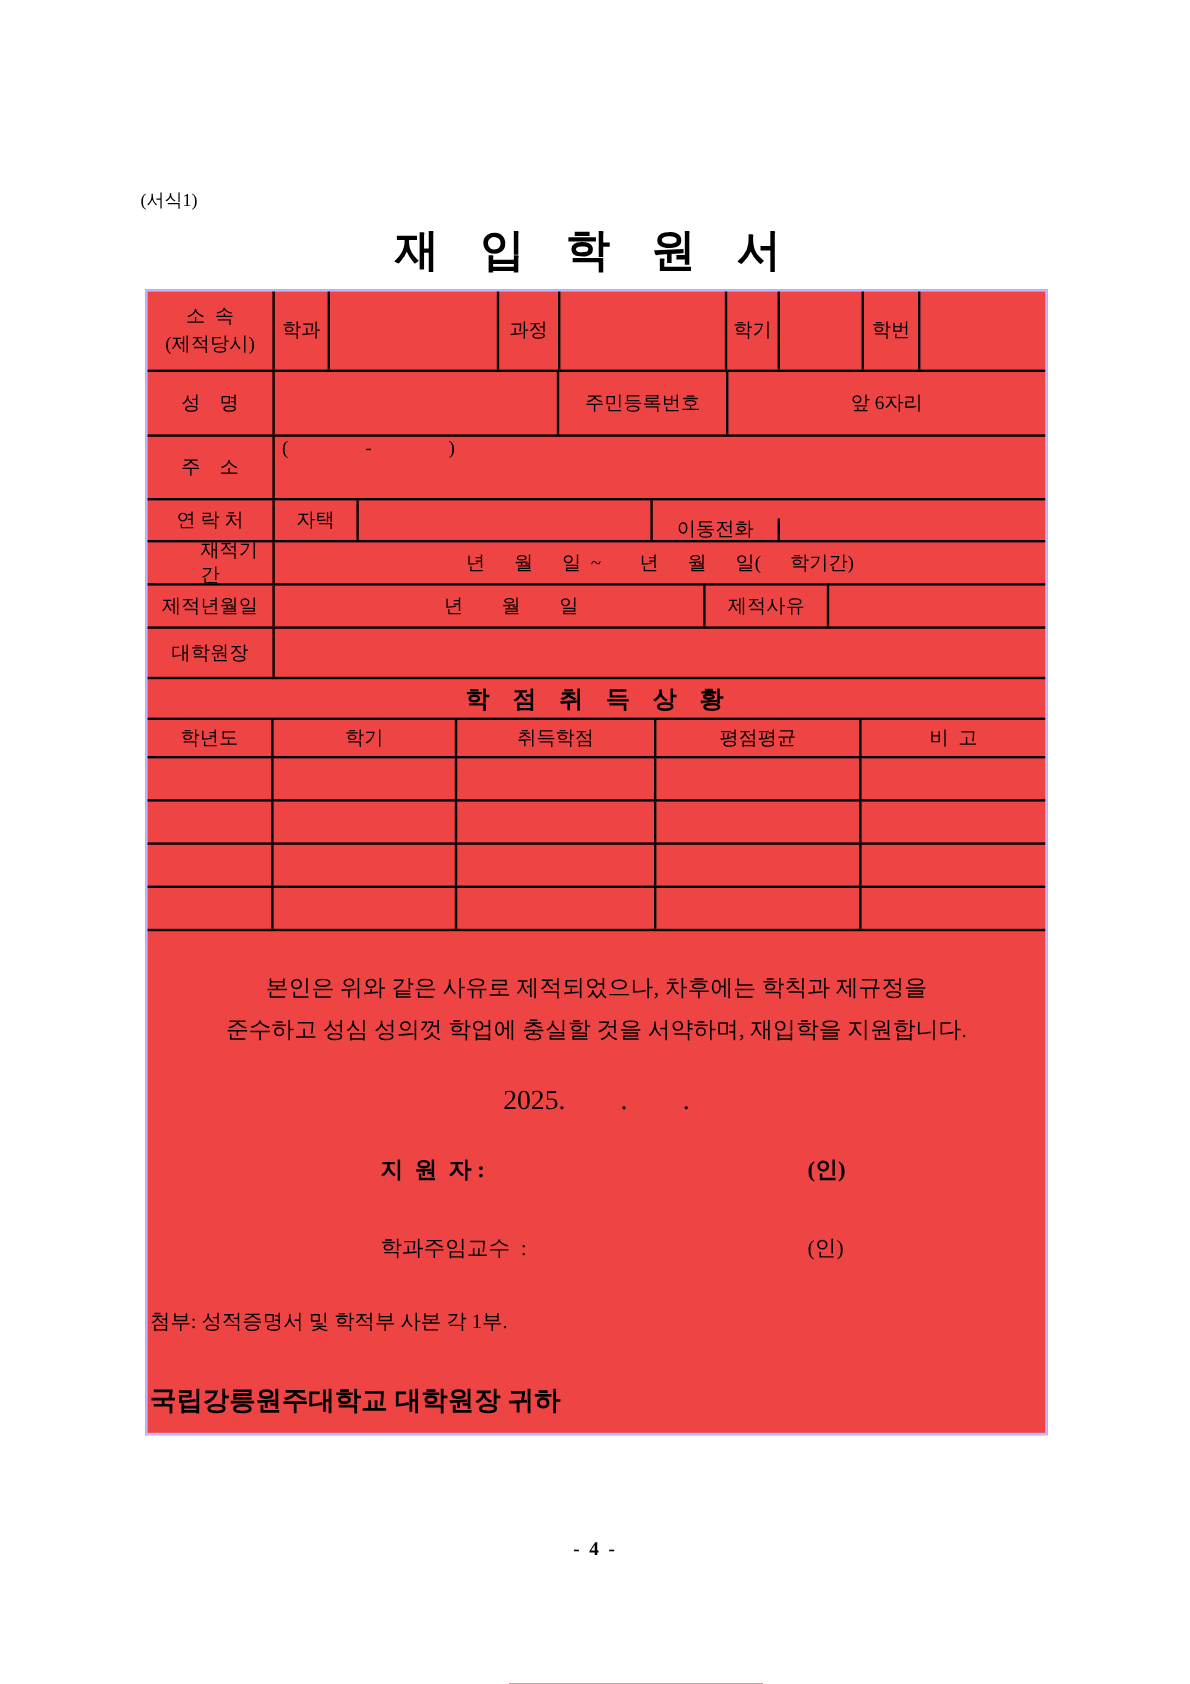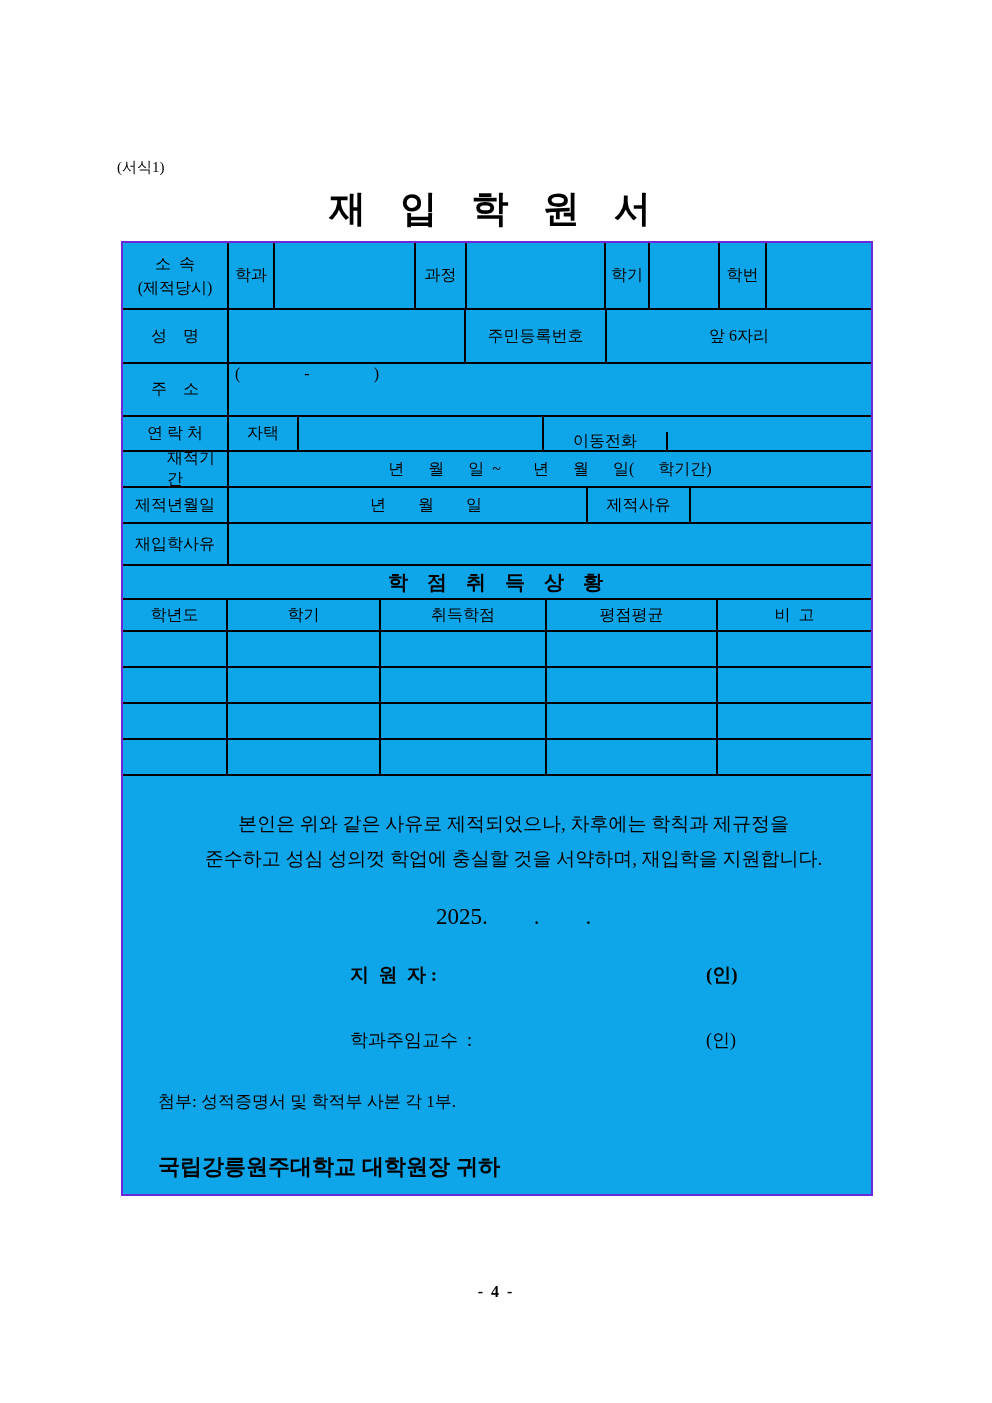--- a/index.html
+++ b/index.html
@@ -5,24 +5,24 @@
   html,body{margin:0;padding:0;background:#888;}
   .page{position:relative;width:992px;height:1403px;background:#ffffff;margin:0 auto;
         font-family:"Liberation Serif","DejaVu Serif",serif;color:#000;overflow:hidden;}
   [data-bind]{white-space:pre-wrap;}
 
   .form-label{position:absolute;left:117px;top:158px;font-size:15px;}
   .doc-title{position:absolute;left:0;top:184px;width:100%;text-align:center;
              font-family:"Liberation Sans","DejaVu Sans",sans-serif;font-weight:bold;
              font-size:37px;letter-spacing:12px;}
 
-  .form{position:absolute;left:121px;top:241px;width:752px;border:2px solid #6d28d9;
-        box-sizing:border-box;background:#0ea5e9;}
+  .form{position:absolute;left:121px;top:241px;width:752px;border:2px solid #c4b5fd;
+        box-sizing:border-box;background:#ef4444;}
   .row{display:flex;border-bottom:2px solid #000;}
-  .row:last-child{border-bottom:none;padding-left:33px;}
+  .row:last-child{border-bottom:none;}
   .cell{border-right:2px solid #000;box-sizing:border-box;display:flex;
         align-items:center;justify-content:center;font-size:16px;overflow:hidden;}
   .cell:last-child{border-right:none;flex:1;}
   .cell.left{justify-content:flex-start;}
   .cell.top{align-items:flex-start;}
 
   .r1{height:65px;} .r2{height:52px;} .r3{height:51px;} .r4{height:33px;}
   .r5{height:34px;} .r6{height:34px;} .r7{height:40px;} .r8{height:32px;}
   .r9{height:30px;} .rE{height:34px;} .r14{height:35px;} .r15{height:418px;}
 
@@ -80,38 +80,38 @@
 
     <div class="row r3">
       <div class="cell" style="width:106px;" data-bind="form.address.label">주    소</div>
       <div class="cell left top" style="padding:1px 0 0 6px;" data-bind="form.address.postal_placeholder">(                -                )</div>
     </div>
 
     <div class="row r4">
       <div class="cell" style="width:106px;" data-bind="form.contact.label">연 락 처</div>
       <div class="cell" style="width:70px;" data-bind="form.contact.home_label">자택</div>
       <div class="cell" style="width:245px;"></div>
-      <div class="cell" style="width:124px;margin-top:15px;" data-bind="form.contact.mobile_label">이동전화</div>
+      <div class="cell" style="width:106px;margin-top:15px;" data-bind="form.contact.mobile_label">이동전화</div>
       <div class="cell"></div>
     </div>
 
     <div class="row r5">
       <div class="cell" style="width:106px;padding-left:44px;" data-bind="form.enrollment_period.label">재적기간</div>
       <div class="cell" data-bind="form.enrollment_period.value">년      월      일  ~        년      월      일(      학기간)</div>
     </div>
 
     <div class="row r6">
       <div class="cell" style="width:106px;" data-bind="form.expulsion.label">제적년월일</div>
       <div class="cell" style="width:322px;margin-left:37px;" data-bind="form.expulsion.value">년        월        일</div>
       <div class="cell" style="width:103px;" data-bind="form.expulsion.reason_label">제적사유</div>
       <div class="cell"></div>
     </div>
 
     <div class="row r7">
-      <div class="cell" style="width:106px;" data-bind="form.readmission_reason.label">재입학사유</div>
+      <div class="cell" style="width:106px;" data-bind="form.readmission_reason.label">대학원장</div>
       <div class="cell"></div>
     </div>
 
     <div class="row r8">
       <div class="cell section-title" data-bind="form.credits.section_title">학  점  취  득  상  황</div>
     </div>
 
     <div class="row r9">
       <div class="cell" style="width:105px;" data-bind="form.credits.headers.0">학년도</div>
       <div class="cell" style="width:153px;" data-bind="form.credits.headers.1">학기</div>

